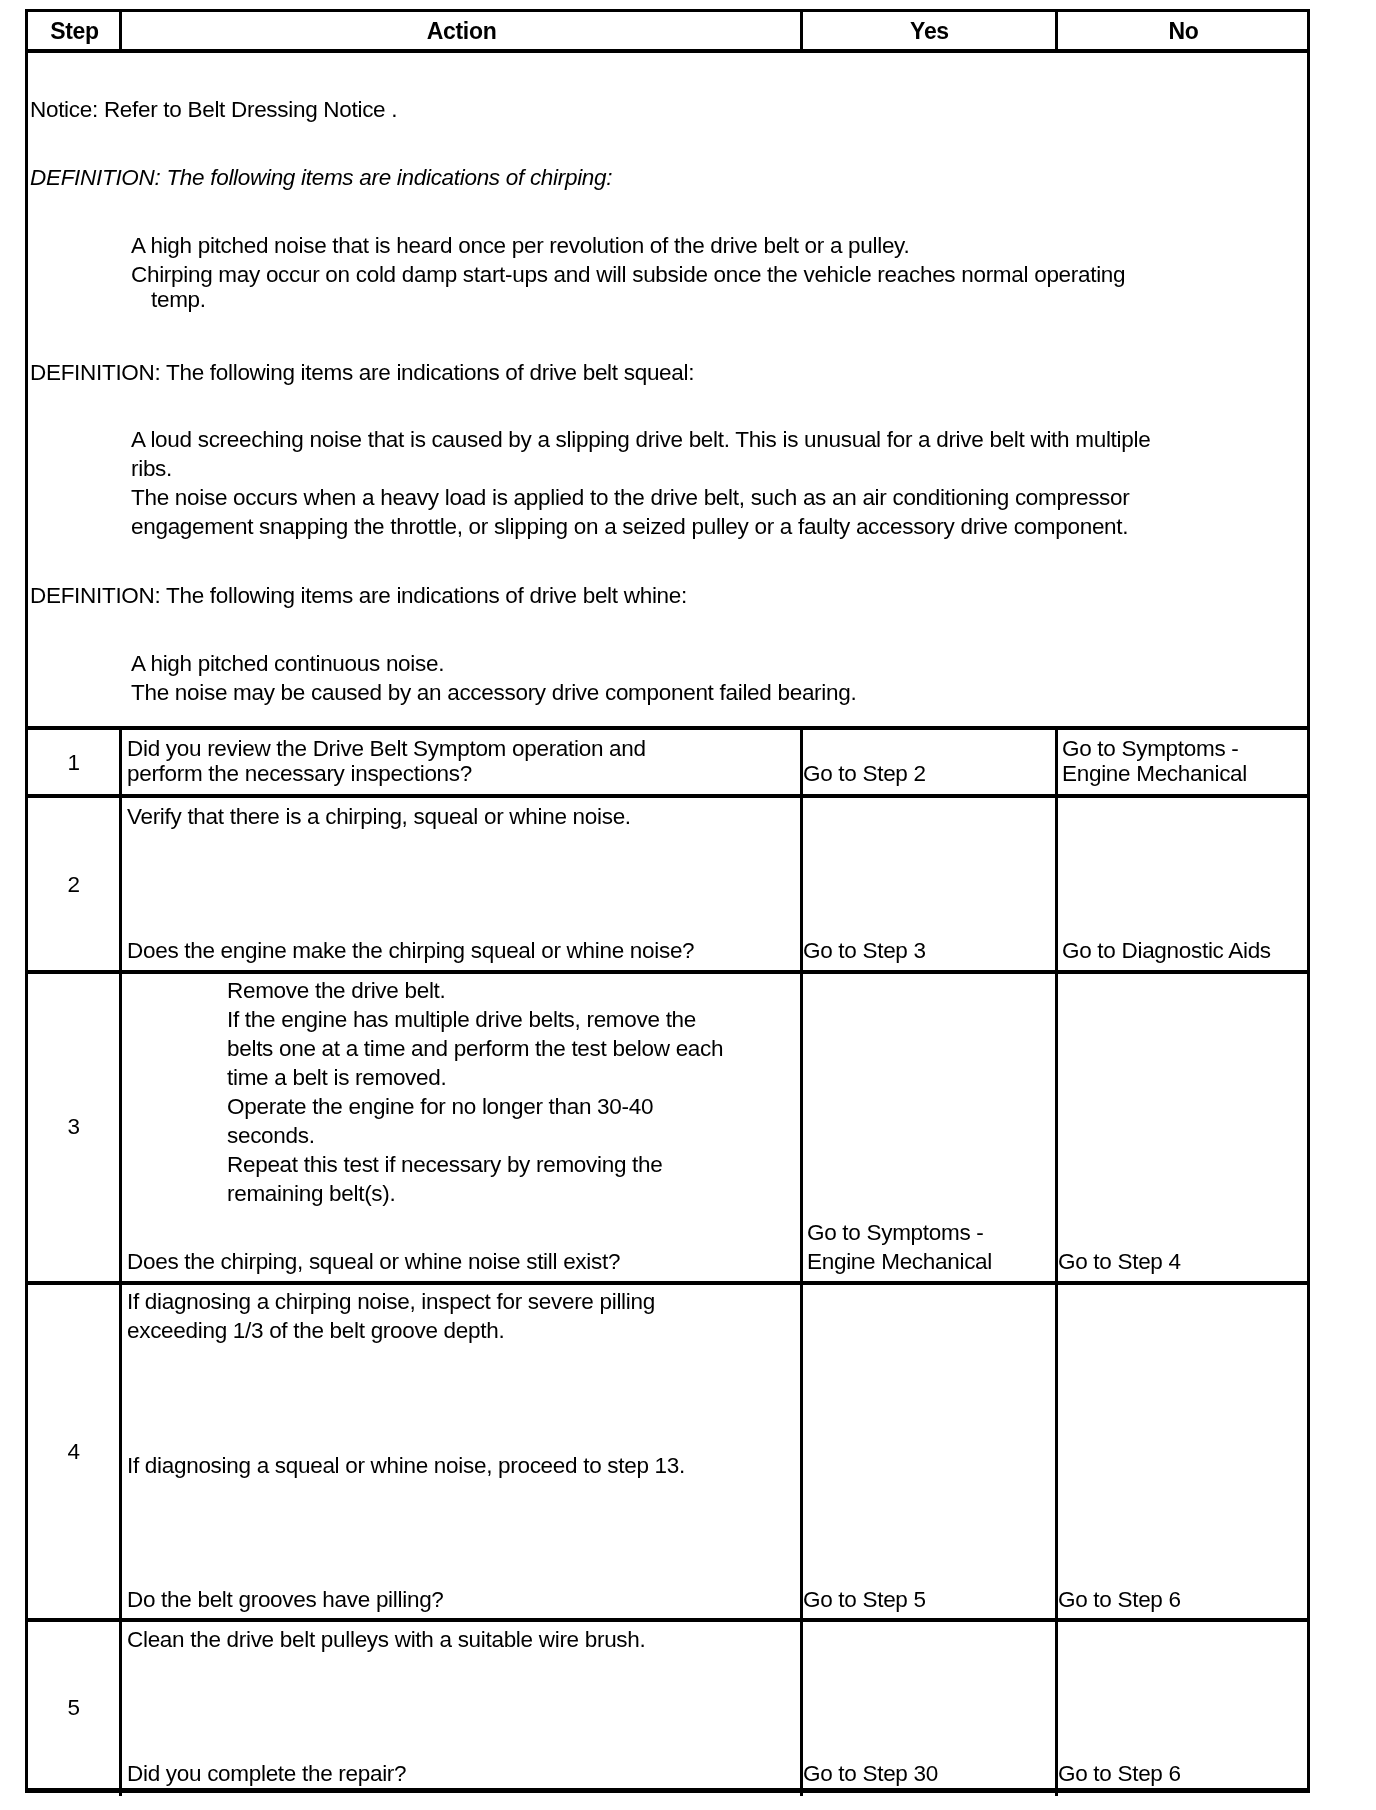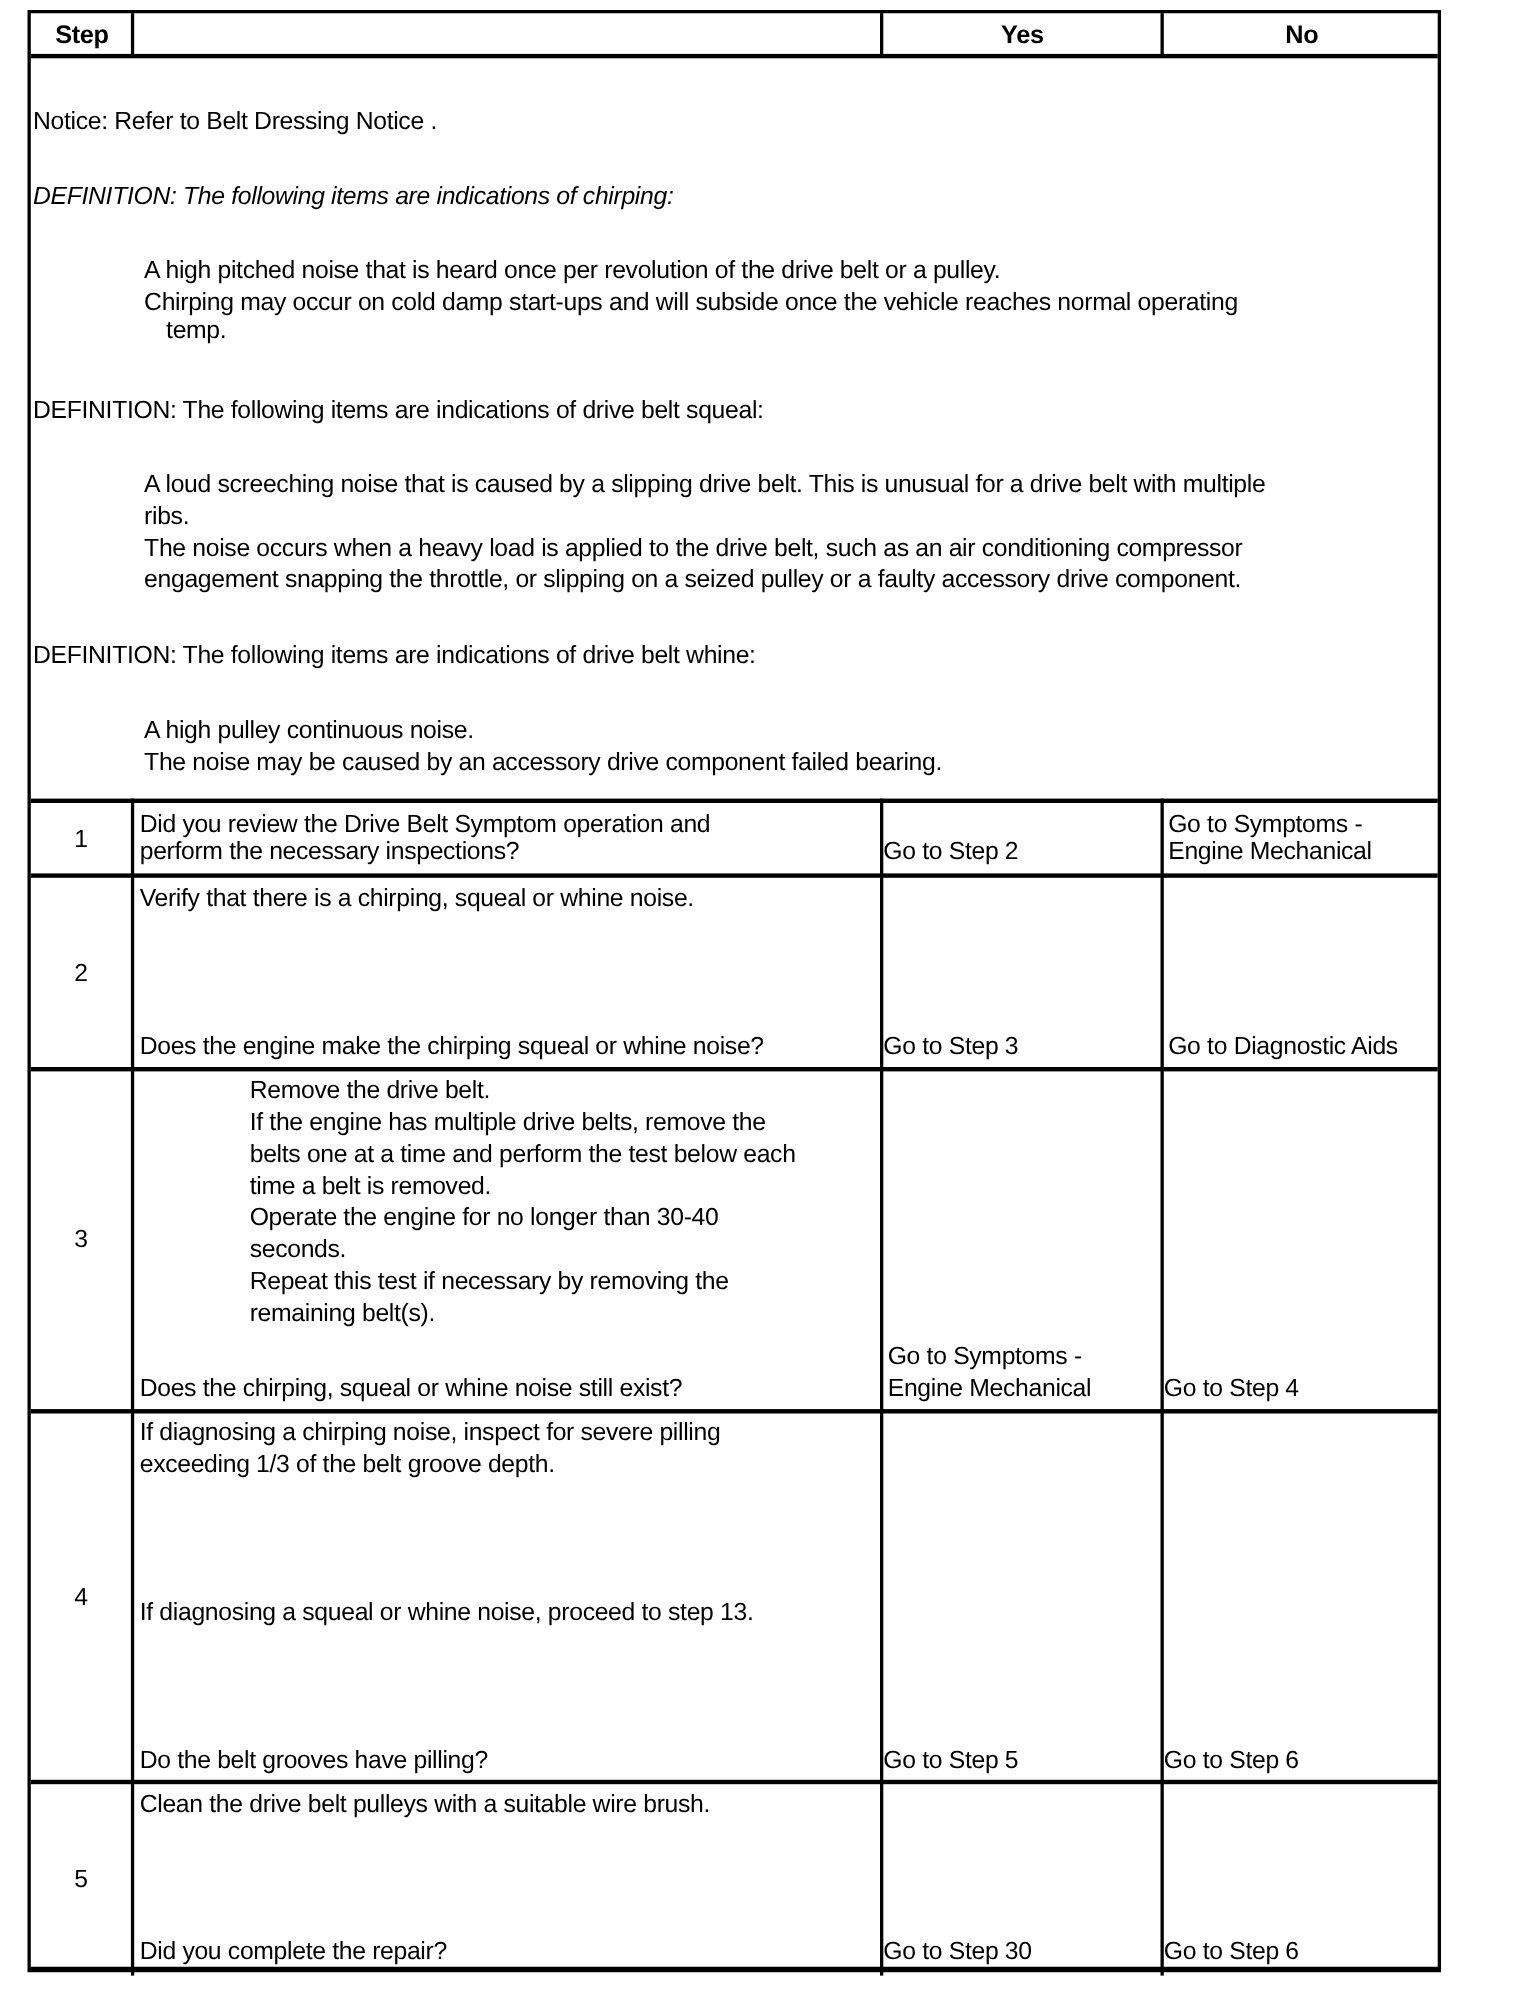--- a/index.html
+++ b/index.html
@@ -16,20 +16,21 @@
   .para { position:absolute; white-space:nowrap; }
   .center { }
   b { font-weight:normal; }
 </style>
 </head>
 <body>
 
 <div class="tbl">
 
   <div class="cell hdr" style="left:0;top:0;width:93px;height:38px;">Step</div>
+  <div class="cell hdr" style="left:93px;top:0;width:681px;height:38px;">Action</div>
   <div class="cell hdr" style="left:774px;top:0;width:255px;height:38px;">Yes</div>
   <div class="cell hdr" style="left:1029px;top:0;width:253px;height:38px;">No</div>
   <div class="vline" style="left:91px;top:0;height:40px;"></div>
   <div class="vline" style="left:772px;top:0;height:40px;"></div>
   <div class="vline" style="left:1027px;top:0;height:40px;"></div>
   <div class="hline" style="top:37px;"></div>
 
   <div class="cell" style="left:0;top:41px;width:1280px;height:674px;">
     <div class="para" style="left:2px;top:42px;"><b>Notice:</b><span> Refer to Belt Dressing Notice .</span></div>
 
@@ -38,21 +39,21 @@
     <div class="para" style="left:103px;top:207px;">Chirping may occur on cold damp start-ups and will subside once the vehicle reaches normal operating</div>
     <div class="para" style="left:103px;top:232px;margin-left:20px;">temp.</div>
 
     <div class="para" style="left:2px;top:305px;">DEFINITION: The following items are indications of drive belt squeal:</div>
     <div class="para" style="left:103px;top:372px;">A loud screeching noise that is caused by a slipping drive belt. This is unusual for a drive belt with multiple</div>
     <div class="para" style="left:103px;top:401px;">ribs.</div>
     <div class="para" style="left:103px;top:430px;">The noise occurs when a heavy load is applied to the drive belt, such as an air conditioning compressor</div>
     <div class="para" style="left:103px;top:459px;">engagement snapping the throttle, or slipping on a seized pulley or a faulty accessory drive component.</div>
 
     <div class="para" style="left:2px;top:528px;">DEFINITION: The following items are indications of drive belt whine:</div>
-    <div class="para" style="left:103px;top:596px;">A high pulley continuous noise.</div>
+    <div class="para" style="left:103px;top:596px;">A high pitched continuous noise.</div>
     <div class="para" style="left:103px;top:625px;">The noise may be caused by an accessory drive component failed bearing.</div>
   </div>
   <div class="hline" style="top:714px;"></div>
 
   <div class="vline" style="left:91px;top:714px;height:1070px;"></div>
   <div class="vline" style="left:772px;top:714px;height:1070px;"></div>
   <div class="vline" style="left:1027px;top:714px;height:1070px;"></div>
 
   <div>
     <div class="cell stepnum" style="left:0;top:718px;width:91px;height:64px;">1</div>

